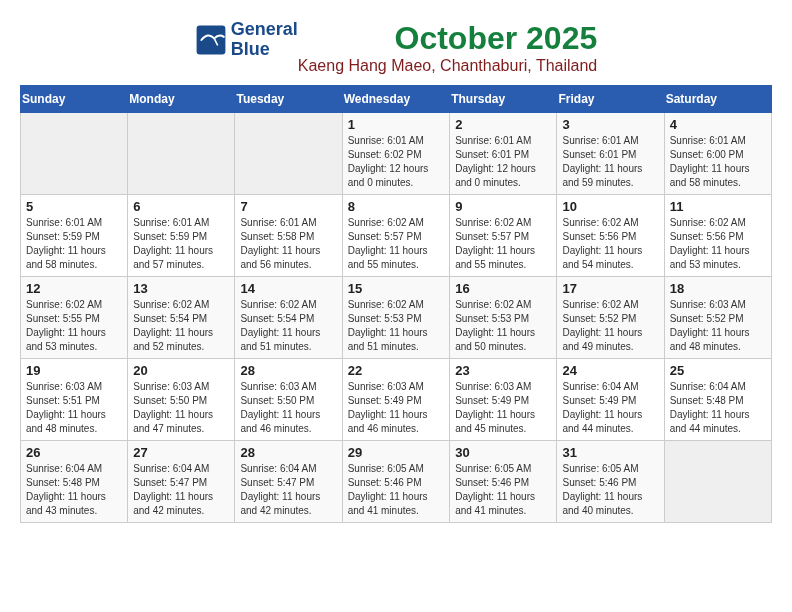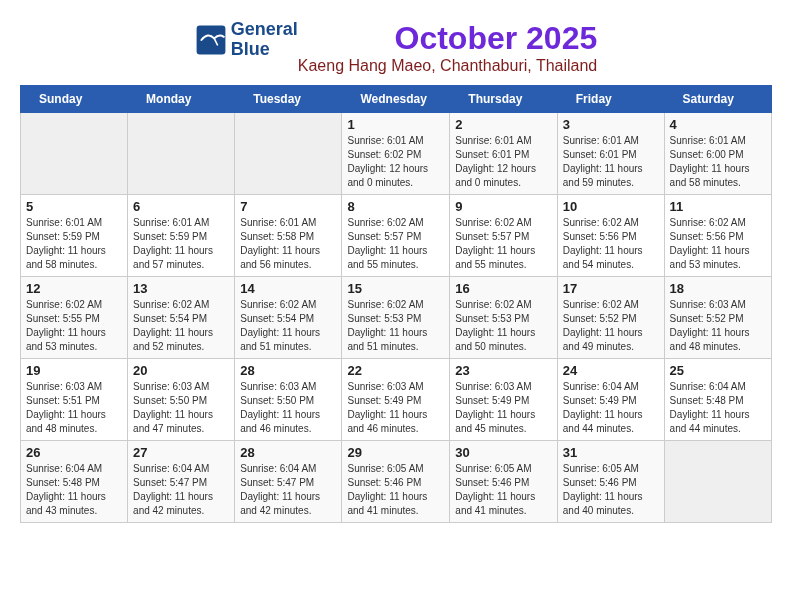--- a/index.html
+++ b/index.html
@@ -33,37 +33,37 @@
     .logo-icon {
       width: 32px;
       height: 32px;
     }
     .title-block {
       text-align: right;
     }
     .main-title {
       font-size: 32px;
       font-weight: bold;
-      color: #6d28d9;
+      color: #15803d;
     }
     .subtitle {
       font-size: 16px;
       color: #7f1d1d;
       font-weight: normal;
     }
     .calendar {
       width: 100%;
       border-collapse: collapse;
       font-size: 11px;
     }
     .calendar thead tr th {
       background-color: #2a5db0;
       color: #fff;
       text-align: left;
-      padding: 6px 18px;
+      padding: 6px 1px;
       font-size: 12px;
       font-weight: bold;
       border: 1px solid #2a5db0;
     }
     .calendar tbody tr td {
       vertical-align: top;
       border: 1px solid #ccc;
       padding: 4px 5px;
       width: 108px;
       min-height: 80px;

